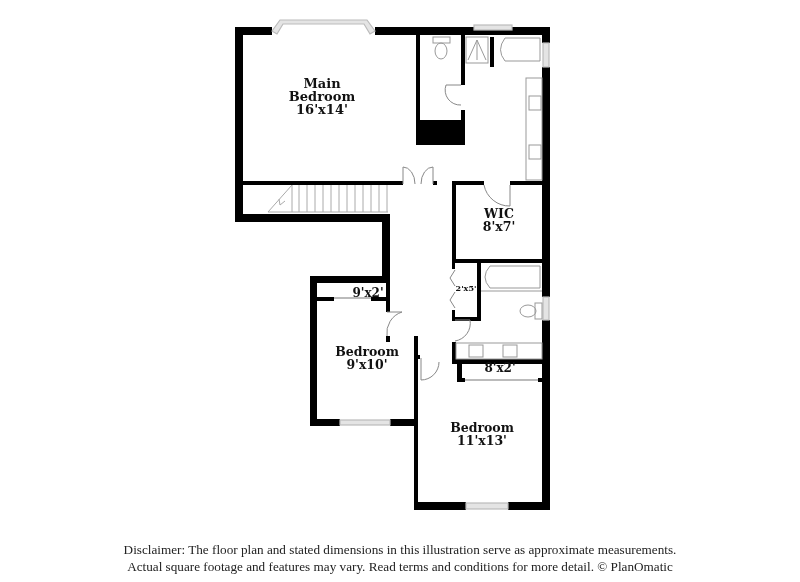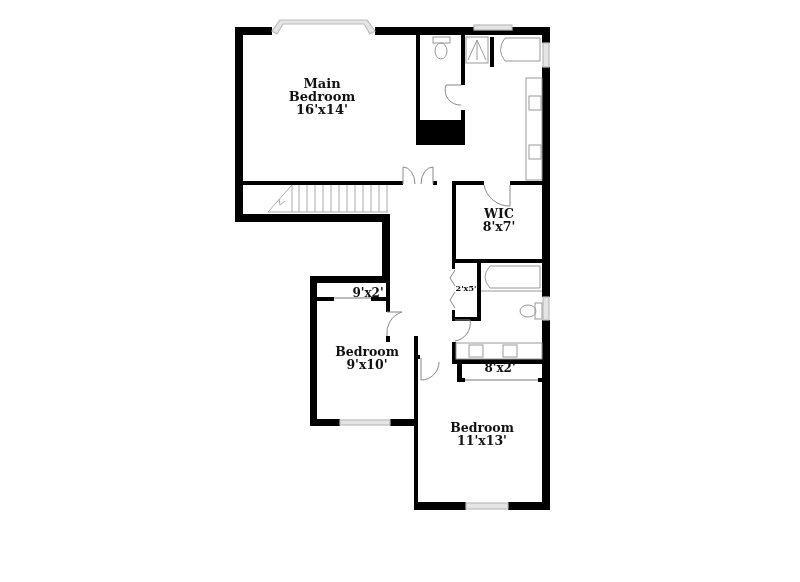--- a/index.html
+++ b/index.html
@@ -150,13 +150,15 @@
     <text class="room-label" font-size="12.5" x="367" y="369">9'x10'</text>
 
     <text class="room-label" font-size="12" x="500" y="372">8'x2'</text>
 
     <text class="room-label" font-size="12.5" x="482" y="432">Bedroom</text>
     <text class="room-label" font-size="12.5" x="482" y="445">11'x13'</text>
   </g>
 </svg>
 
 <div class="disclaimer">
+  <div>Disclaimer: The floor plan and stated dimensions in this illustration serve as approximate measurements.</div>
+  <div>Actual square footage and features may vary. Read terms and conditions for more detail. © PlanOmatic</div>
 </div>
 
 </body></html>

